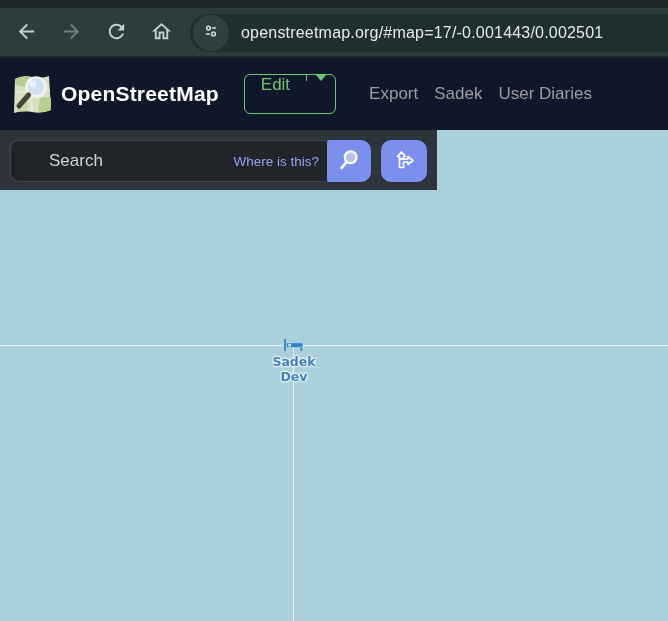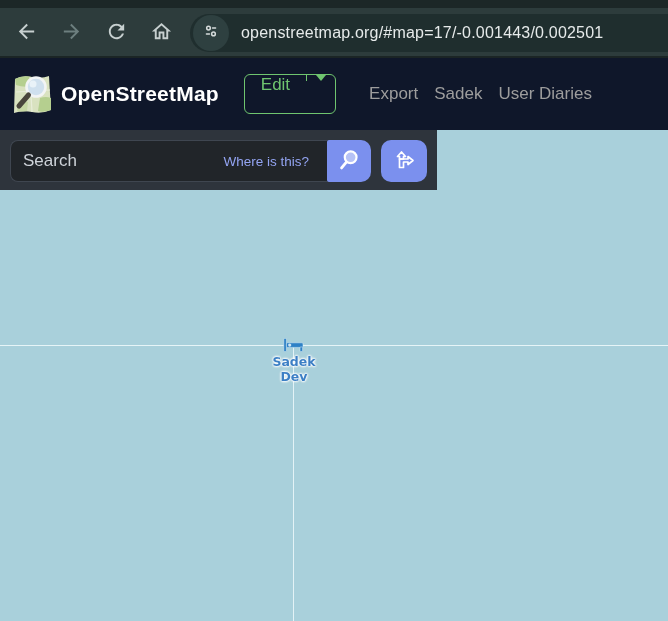--- a/index.html
+++ b/index.html
@@ -38,23 +38,23 @@
   .graticule-h { position: absolute; left: 0; top: 215px; width: 668px; height: 1px; background: rgba(241,250,252,0.85); }
   .graticule-v { position: absolute; left: 293px; top: 215px; width: 1px; bottom: 0; background: rgba(241,250,252,0.8); }
   .poi { position: absolute; left: 283px; top: 208px; width: 21px; height: 14px; }
   .poi svg { width: 21px; height: 14px; display: block; }
   .poi-label { position: absolute; left: 294px; top: 224px; transform: translateX(-50%); text-align: center; color: #3c7fc5; font-family: "DejaVu Sans", sans-serif; font-size: 12.5px; line-height: 15px; font-weight: bold;
     text-shadow: 0 0 2px #fff, 0 0 2px #fff, 0 0 3px #fff, 0 0 3px #fff; }
 
   
   .search-panel { position: absolute; left: 0; top: 130px; width: 437px; height: 60px; background: #2e343c; }
   .search-input-wrap { position: absolute; left: 10px; top: 10px; width: 317px; height: 42px; background: #212529; border: 1px solid #3f4650; border-right: none; border-radius: 8px 0 0 8px; display: flex; align-items: center; }
-  .search-input { flex: 1; height: 100%; background: transparent; border: none; outline: none; color: #e8eaed; font-size: 17px; padding-left: 12px; font-family: "Liberation Sans", sans-serif; min-width: 0; }
+  .search-input { flex: 1; height: 100%; background: transparent; border: none; outline: none; color: #e8eaed; font-size: 17px; padding-left: 12px; font-family: "Liberation Sans", sans-serif; min-width: 0; margin-left: 26px; }
   .search-input::placeholder { color: #ced3d9; opacity: 1; }
-  .where-link { color: #93a4f2; font-size: 13.5px; text-decoration: none; padding-right: 18px; white-space: nowrap; }
+  .where-link { color: #93a4f2; font-size: 13.5px; text-decoration: none; padding-right: 8px; white-space: nowrap; }
   .search-btn { position: absolute; left: 327px; top: 10px; width: 44px; height: 42px; background: #7b90ee; border: none; border-radius: 2px 10px 10px 2px; display: flex; align-items: center; justify-content: center; cursor: pointer; }
   .directions-btn { position: absolute; left: 381px; top: 10px; width: 46px; height: 42px; background: #7b90ee; border: none; border-radius: 10px; display: flex; align-items: center; justify-content: center; cursor: pointer; }
   .search-btn svg, .directions-btn svg { width: 24px; height: 24px; }
 </style>
 </head>
 <body>
 
 <div class="screen">
 
   <div class="chrome">

